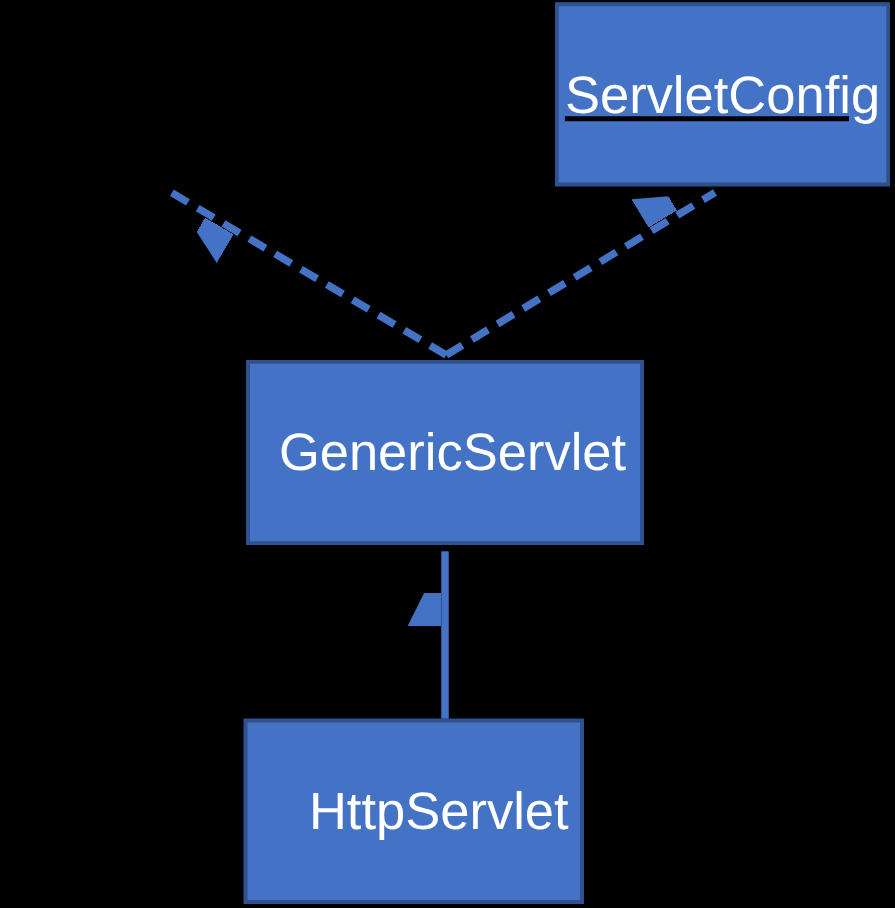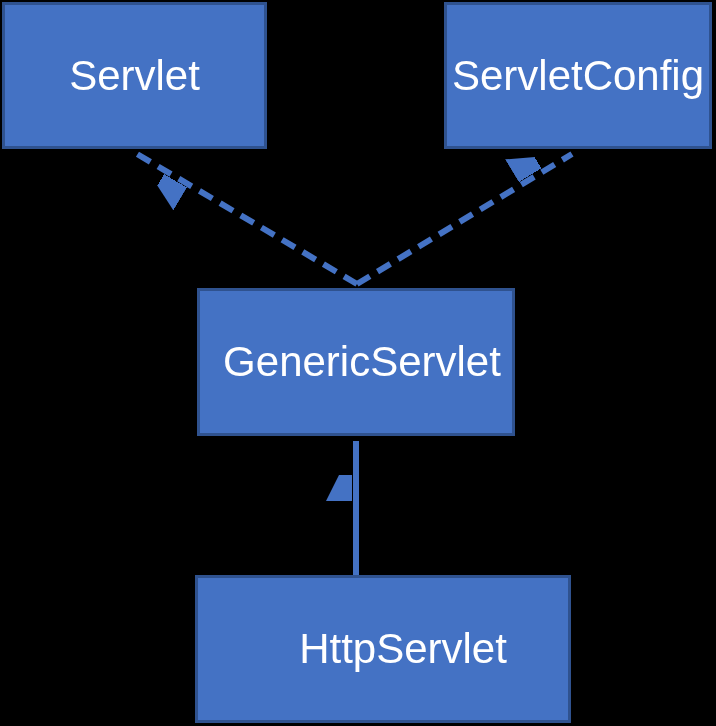--- a/index.html
+++ b/index.html
@@ -52,46 +52,43 @@
     justify-content: center;
   }
   .node-label {
     color: var(--label-text);
     font-size: 42px;
     font-weight: 400;
     letter-spacing: 0px;
     white-space: nowrap;
   }
   .node-servlet        { left: 2px;   top: 2px;   width: 265px; height: 147px; }
-  .node-servlet-config { left: 444px; top: 2px;   width: 268px; height: 147px; }
+  .node-servlet-config { left: 444px; top: 2px;   width: 268px; height: 147px; text-decoration: underline; }
   .node-generic        { left: 197px; top: 288px; width: 318px; height: 148px; padding-left: 12px; }
-  .node-http           { left: 195px; top: 575px; width: 376px; height: 148px; padding-left: 40px; }
+  .node-http           { left: 195px; top: 575px; width: 272px; height: 148px; padding-left: 40px; }
 </style>
 </head>
 <body>
 
 <div class="stage">
 
   <svg class="edges" viewBox="0 0 716 726" xmlns="http://www.w3.org/2000/svg">
     <defs>
       <marker id="arrow" markerWidth="4.4" markerHeight="4.4" refX="10" refY="5" orient="auto" markerUnits="strokeWidth">
         <path class="arrowhead-shape" d="M0,0 L10,5 L0,10 Z"></path>
       </marker>
     </defs>
 
     <line class="edge dashed" x1="357" y1="284" x2="137" y2="154" marker-end="url(#arrow)"></line>
 
     <line class="edge dashed" x1="357" y1="284" x2="572" y2="154" marker-end="url(#arrow)"></line>
 
     <line class="edge" x1="356" y1="575" x2="356" y2="441" marker-end="url(#arrow)"></line>
   </svg>
 
-  <div class="node node-servlet">
-    <span class="node-label">Servlet</span>
-  </div>
 
   <div class="node node-servlet-config">
     <span class="node-label">ServletConfig</span>
   </div>
 
   <div class="node node-generic">
     <span class="node-label">GenericServlet</span>
   </div>
 
   <div class="node node-http">

